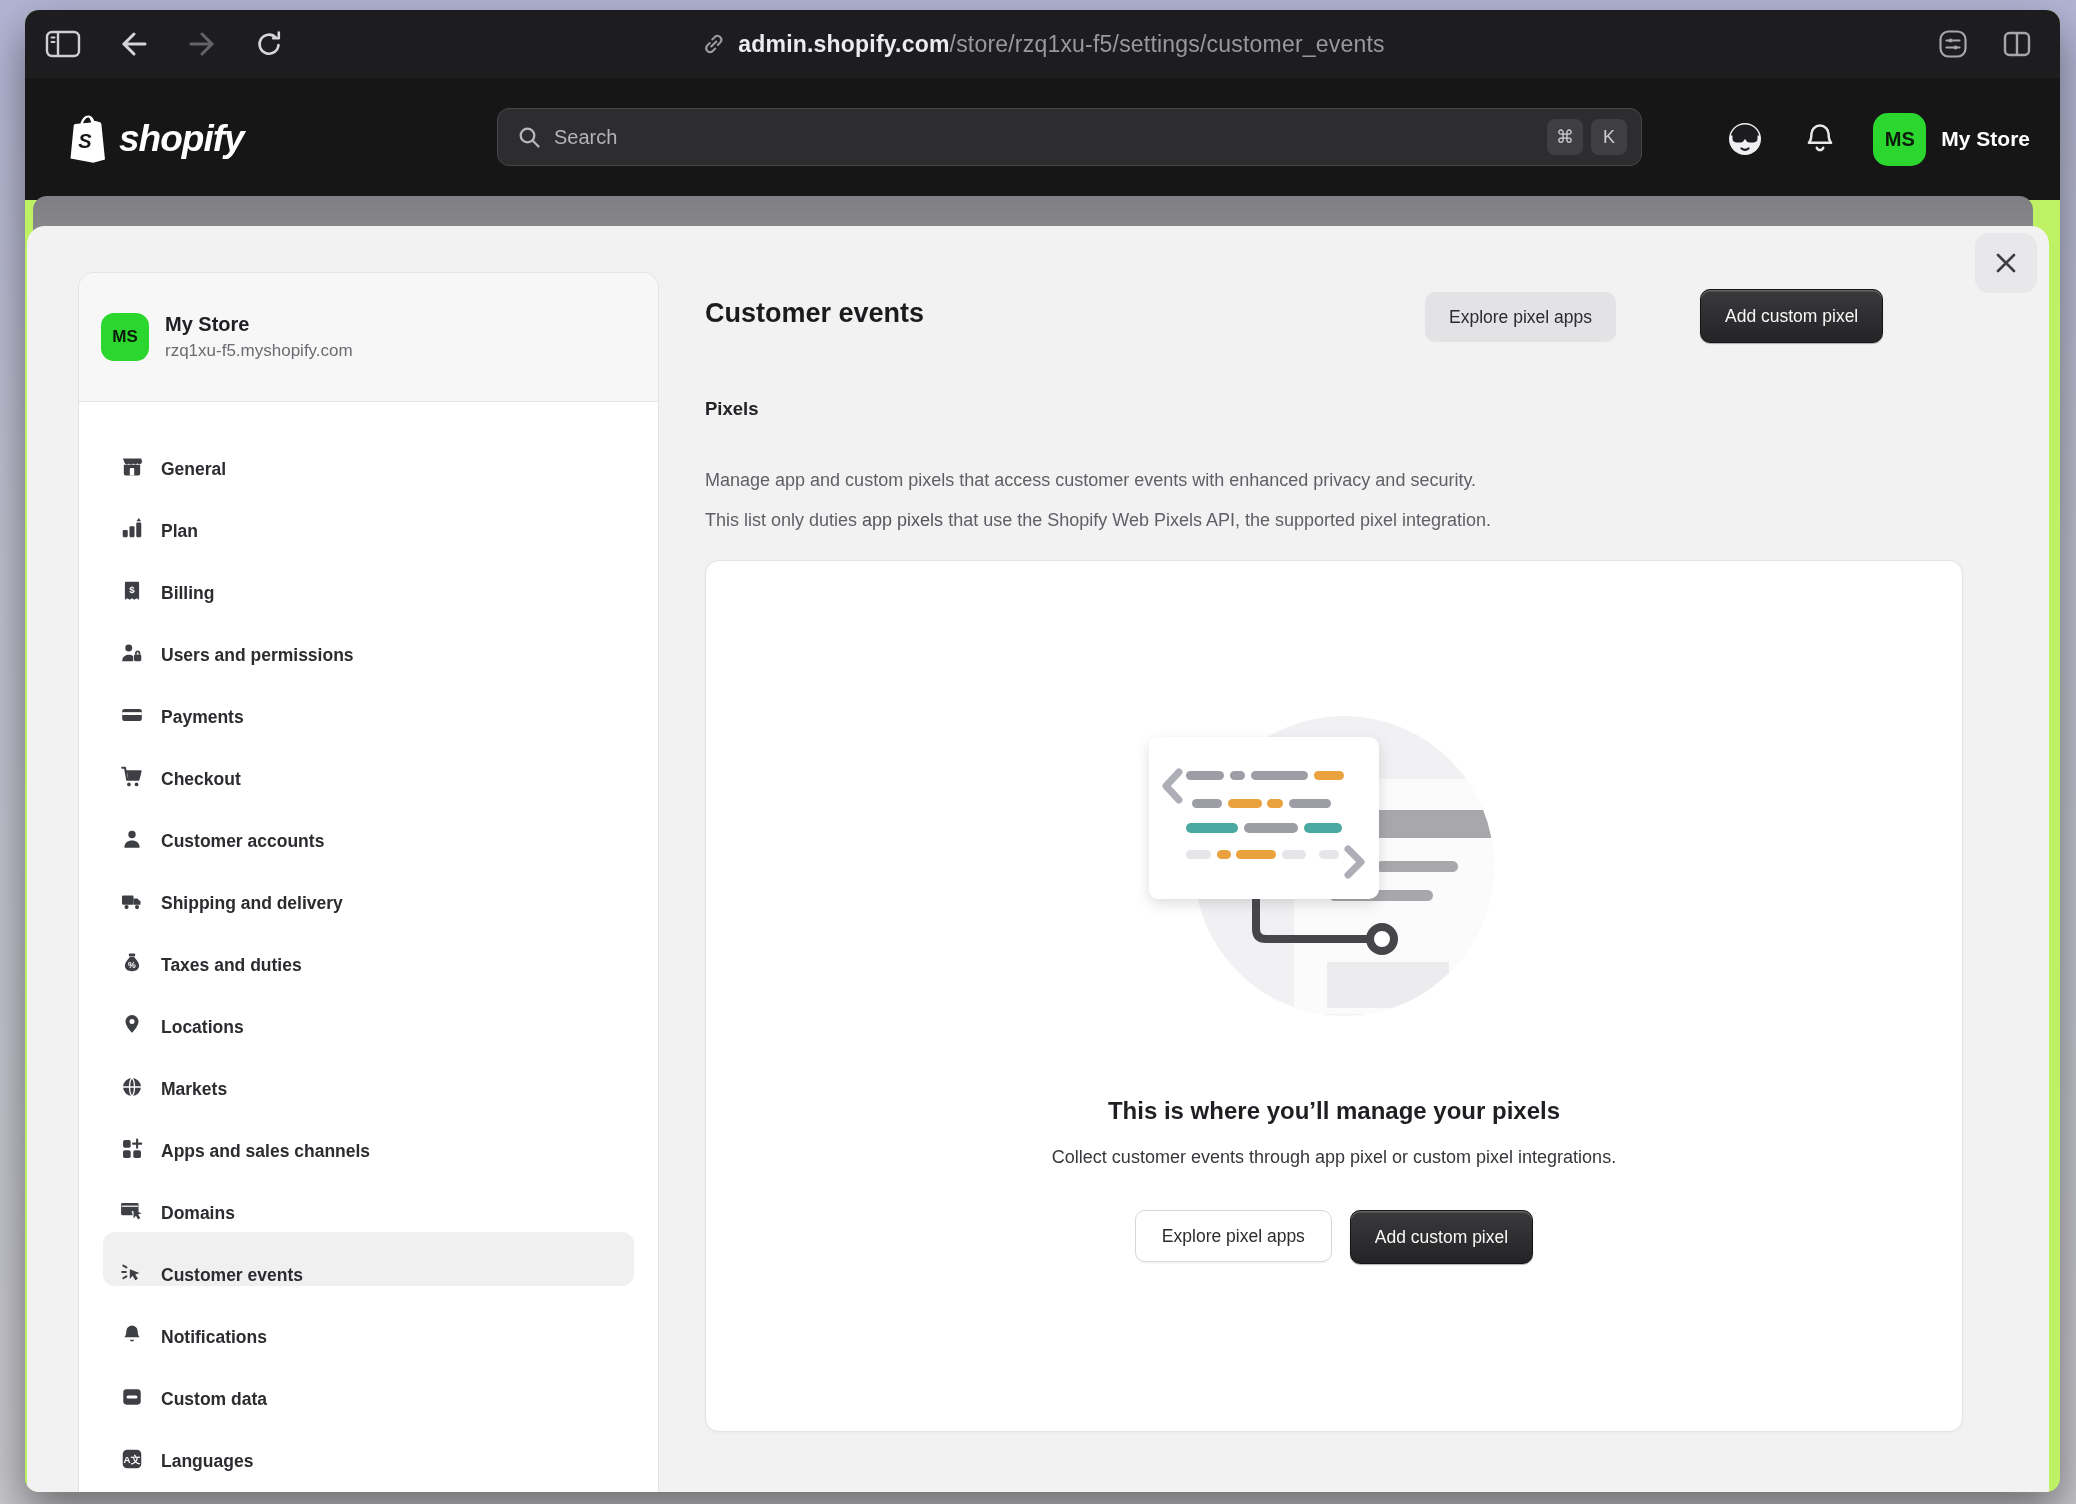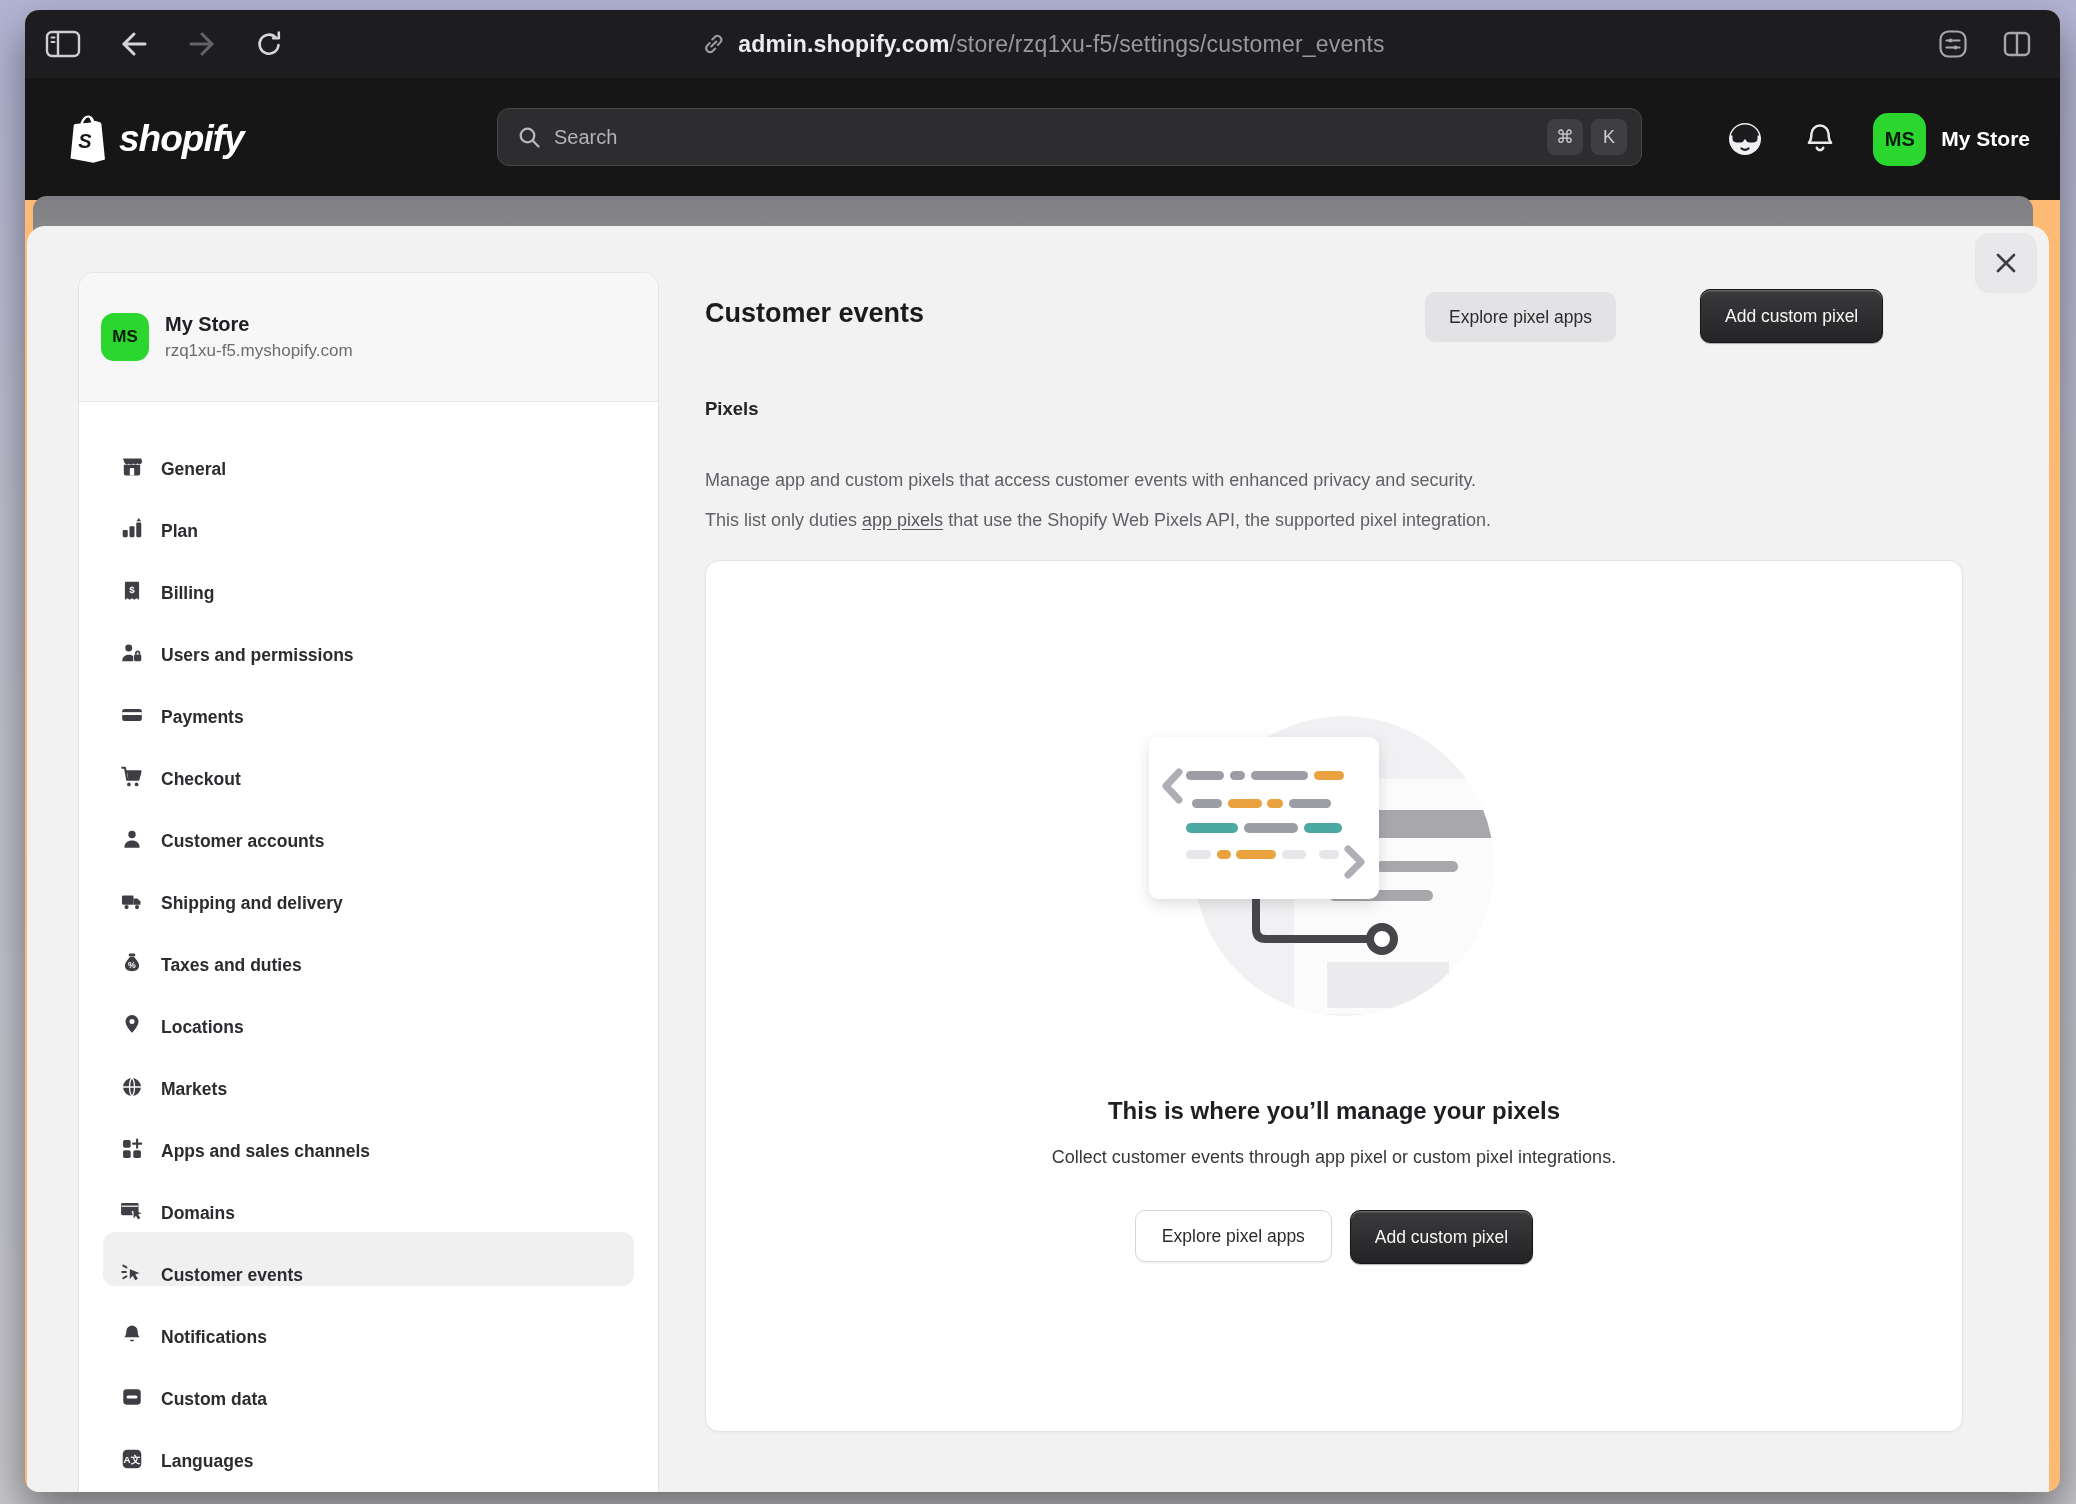--- a/index.html
+++ b/index.html
@@ -1,19 +1,19 @@
 <!DOCTYPE html>
 <html><head>
 <meta charset="utf-8">
 <style>
   html,body{margin:0;padding:0;width:2076px;height:1504px;overflow:hidden;
     font-family:"Liberation Sans",sans-serif;}
   body{background:linear-gradient(180deg,#b2b4d4 0%,#bfc0cf 35%,#c7c7cc 100%);}
   .window{position:absolute;left:25px;top:10px;width:2035px;height:1482px;
-    border-radius:14px;overflow:hidden;background:#fdba74;
+    border-radius:14px;overflow:hidden;background:#bef264;
     box-shadow:0 20px 45px rgba(0,0,0,.45);}
   
   .chrome{position:absolute;left:0;top:0;width:100%;height:68px;background:#1d1d1f;
     border-bottom:1px solid #000;display:flex;align-items:center;}
   .chrome-left{display:flex;align-items:center;gap:34px;padding-left:18px;}
   .chrome-btn{display:flex;align-items:center;justify-content:center;cursor:pointer;}
   .urlbar{position:absolute;left:50%;top:0;height:68px;transform:translateX(-50%);
     display:flex;align-items:center;gap:12px;}
   .url{font-size:23px;letter-spacing:.2px;white-space:nowrap;}
   .url .dom{color:#ececf0;font-weight:600;}
@@ -65,21 +65,21 @@
     justify-content:center;cursor:pointer;box-sizing:border-box;white-space:nowrap;}
   .btn-gray{background:#e3e3e5;color:#2c2c2e;height:50px;padding:0 24px;}
   .btn-dark{background:linear-gradient(180deg,#3a3a3c,#242426);color:#f7f7f7;height:54px;padding:0 24px;
     border:1.5px solid #151517;box-shadow:inset 0 1.5px 0 rgba(255,255,255,.22),0 1px 1px rgba(0,0,0,.3);}
   .btn-white{background:#fff;color:#2c2c2e;height:52px;padding:0 26px;border:1px solid #d6d6da;
     box-shadow:0 2px 1px rgba(0,0,0,.04);}
   .hdr-secondary{position:absolute;left:1398px;top:66px;}
   .hdr-primary{position:absolute;left:1673px;top:63px;}
   .section-heading{position:absolute;left:678px;top:172px;font-size:18.5px;font-weight:700;color:#232327;}
   .desc{position:absolute;left:678px;top:216px;width:1260px;font-size:18px;line-height:40px;color:#5f5f66;}
-  .desc a{color:#55555c;text-decoration:underline;text-underline-offset:3px;cursor:pointer;}
+  .desc a{color:#55555c;text-underline-offset:3px;cursor:pointer;}
   .empty-card{position:absolute;left:678px;top:334px;width:1258px;height:872px;background:#fff;
     border:1px solid #e3e3e6;border-radius:14px;box-sizing:border-box;
     display:flex;flex-direction:column;align-items:center;box-shadow:0 1px 3px rgba(0,0,0,.04);}
   .illus-wrap{margin-top:148px;}
   .empty-heading{margin-top:58px;font-size:24px;font-weight:700;color:#1f1f23;}
   .empty-sub{margin-top:22px;font-size:18px;color:#36363b;}
   .empty-actions{margin-top:42px;display:flex;gap:18px;}
   svg{display:block;}
 </style>
 </head>

